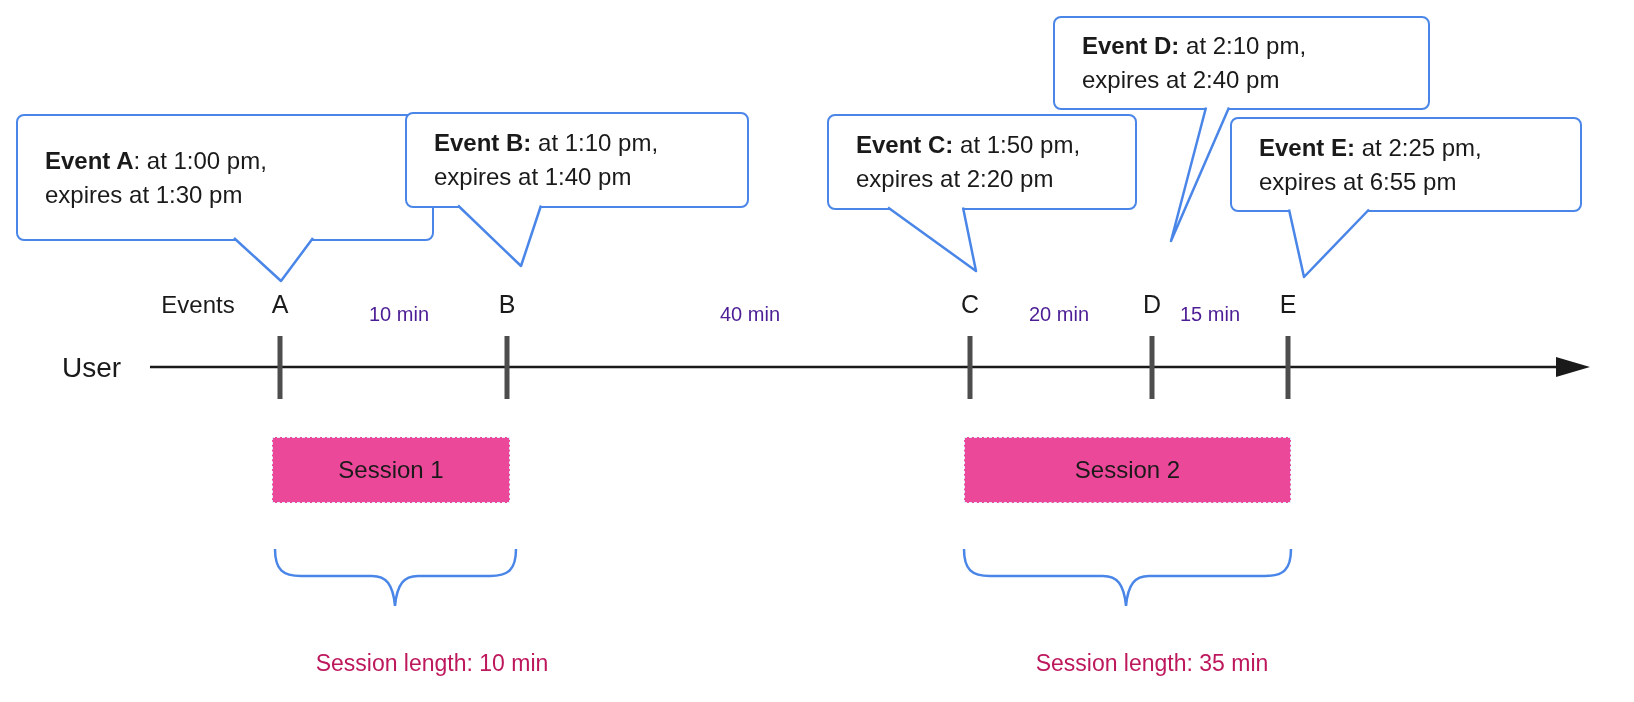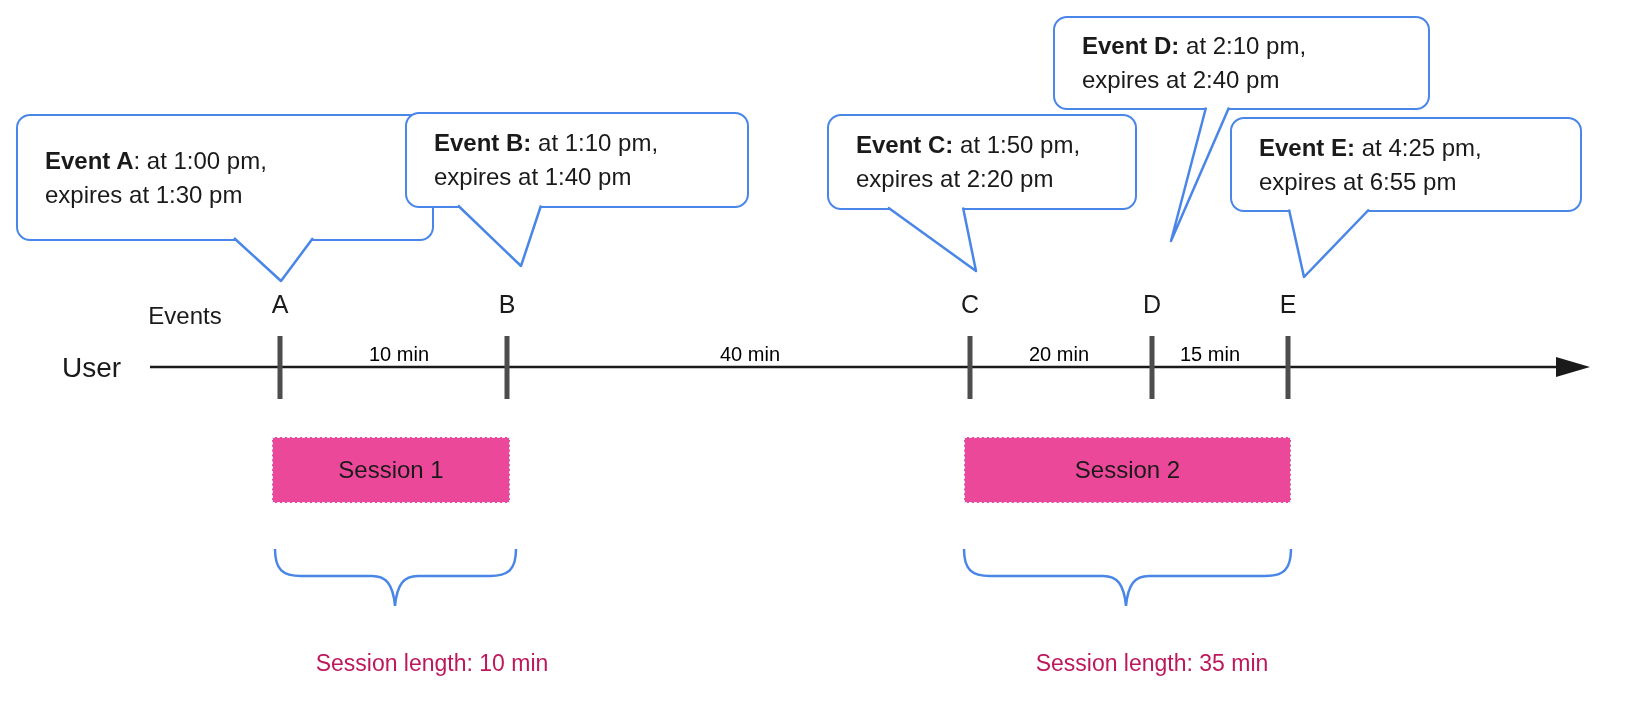--- a/index.html
+++ b/index.html
@@ -8,21 +8,21 @@
     width:1634px;height:702px;
     font-family:"Liberation Sans","DejaVu Sans",sans-serif;
     color:#1a1a1a;
     overflow:hidden;
     background:#ffffff;
   }
   .bubble{
     position:absolute;
     background:#ffffff;
     border:2px solid #4a86e8;
-    border-radius:14px;
+    border-radius:8px;
     display:flex;
     flex-direction:column;
     justify-content:center;
     padding-left:27px;
     padding-right:8px;
     box-sizing:border-box;
     font-size:24px;
     line-height:34px;
     z-index:2;
   }
@@ -32,22 +32,21 @@
     pointer-events:none;
   }
   .axis-label{position:absolute;font-size:24px;}
   .event-letter{
     position:absolute;top:290px;font-size:25px;
     transform:translateX(-50%);
   }
   .interval-label{
     position:absolute;top:303px;font-size:20px;
     transform:translateX(-50%);
-    color:#000000;
-    margin-top:40px;
+    color:#4c1d95;
   }
   .session-box{
     position:absolute;top:437px;height:66px;
     background:#ec4899;
     border:1px dashed #e3ecfc;
     box-sizing:border-box;
     display:flex;align-items:center;justify-content:center;
     font-size:24px;
     z-index:1;
   }
@@ -77,21 +76,21 @@
     <div><b>Event C:</b><span> at 1:50 pm,</span></div>
     <div>expires at 2:20 pm</div>
   </div>
 
   <div class="bubble" style="left:1053px;top:16px;width:377px;height:94px;">
     <div><b>Event D:</b><span> at 2:10 pm,</span></div>
     <div>expires at 2:40 pm</div>
   </div>
 
   <div class="bubble" style="left:1230px;top:117px;width:352px;height:95px;">
-    <div><b>Event E:</b><span> at 4:25 pm,</span></div>
+    <div><b>Event E:</b><span> at 2:25 pm,</span></div>
     <div>expires at 6:55 pm</div>
   </div>
 
   <div class="session-box" style="left:272px;width:238px;">
     <span>Session 1</span>
   </div>
   <div class="session-box" style="left:964px;width:327px;">
     <span>Session 2</span>
   </div>
 
@@ -110,21 +109,21 @@
     <line x1="507" y1="336" x2="507" y2="399" stroke="#4d4d4d" stroke-width="5"></line>
     <line x1="970" y1="336" x2="970" y2="399" stroke="#4d4d4d" stroke-width="5"></line>
     <line x1="1152" y1="336" x2="1152" y2="399" stroke="#4d4d4d" stroke-width="5"></line>
     <line x1="1288" y1="336" x2="1288" y2="399" stroke="#4d4d4d" stroke-width="5"></line>
 
     <path d="M275,549 C275,570 283,576 301,576 L372,576 C386,576 393,584 395,606 C397,584 404,576 418,576 L490,576 C508,576 516,570 516,549" fill="none" stroke="#4a86e8" stroke-width="2.5"></path>
     <path d="M964,549 C964,570 972,576 990,576 L1103,576 C1117,576 1124,584 1126,606 C1128,584 1135,576 1149,576 L1265,576 C1283,576 1291,570 1291,549" fill="none" stroke="#4a86e8" stroke-width="2.5"></path>
   </svg>
 
   <div class="axis-label" style="left:62px;top:352px;font-size:28px;">User</div>
-  <div class="axis-label" style="left:185px;top:291px;transform:translateX(-50%);margin-top:11px;">Events</div>
+  <div class="axis-label" style="left:198px;top:291px;transform:translateX(-50%);">Events</div>
 
   <div class="event-letter" style="left:280px;">A</div>
   <div class="event-letter" style="left:507px;">B</div>
   <div class="event-letter" style="left:970px;">C</div>
   <div class="event-letter" style="left:1152px;">D</div>
   <div class="event-letter" style="left:1288px;">E</div>
 
   <div class="interval-label" style="left:399px;">10 min</div>
   <div class="interval-label" style="left:750px;">40 min</div>
   <div class="interval-label" style="left:1059px;">20 min</div>

